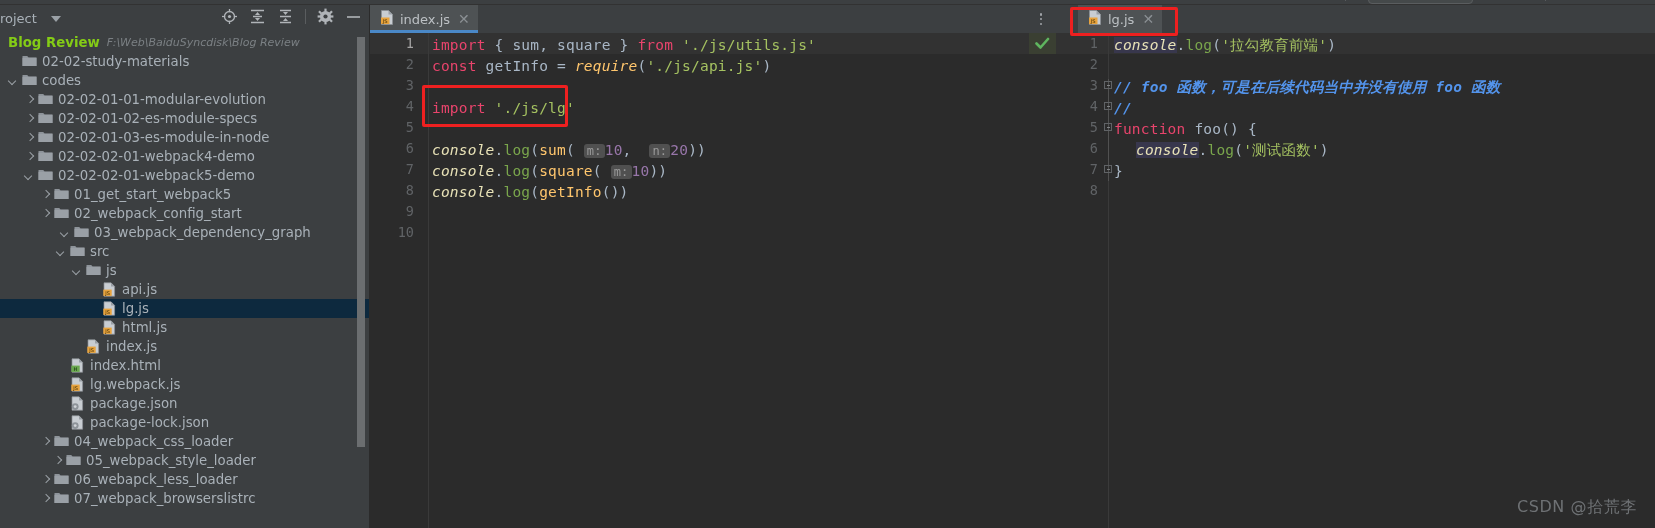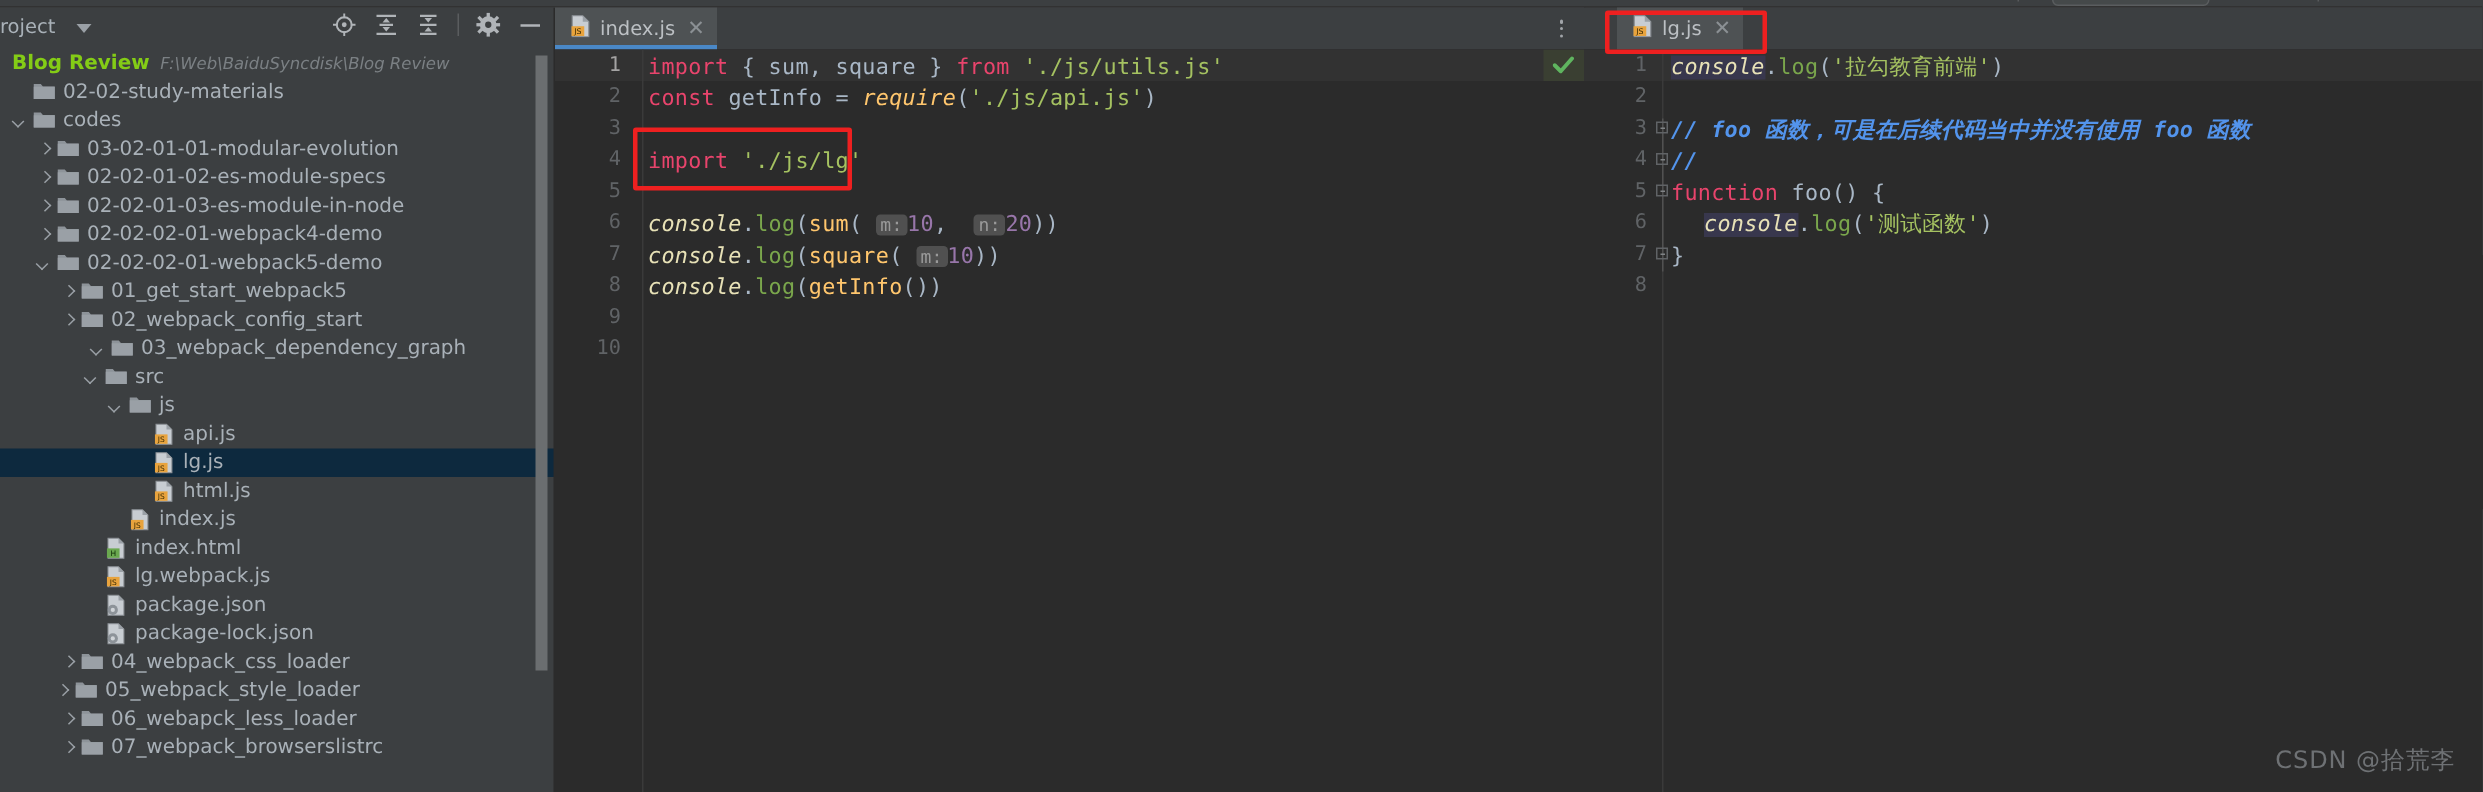--- a/index.html
+++ b/index.html
@@ -271,21 +271,21 @@
                   <path d="M0.5 3.8 H14.5 V12 H0.5 Z" fill="#9aa0a6"></path>
                 </svg></span>
               <span class="tlabel">codes</span>
             </div>
             <div class="tree-row" style="position: absolute; left: 0px; right: 0px; top: 57px; padding-left: 24px;">
               <span class="tw right"></span>
               <span class="ficon"><svg width="15" height="13" viewBox="0 0 15 13">
                   <path d="M0.5 2 H5.2 L6.6 3.6 H14.5 V12 H0.5 Z" fill="#8d9399"></path>
                   <path d="M0.5 3.8 H14.5 V12 H0.5 Z" fill="#9aa0a6"></path>
                 </svg></span>
-              <span class="tlabel">03-02-01-01-modular-evolution</span>
+              <span class="tlabel">02-02-01-01-modular-evolution</span>
             </div>
             <div class="tree-row" style="position: absolute; left: 0px; right: 0px; top: 76px; padding-left: 24px;">
               <span class="tw right"></span>
               <span class="ficon"><svg width="15" height="13" viewBox="0 0 15 13">
                   <path d="M0.5 2 H5.2 L6.6 3.6 H14.5 V12 H0.5 Z" fill="#8d9399"></path>
                   <path d="M0.5 3.8 H14.5 V12 H0.5 Z" fill="#9aa0a6"></path>
                 </svg></span>
               <span class="tlabel">02-02-01-02-es-module-specs</span>
             </div>
             <div class="tree-row" style="position: absolute; left: 0px; right: 0px; top: 95px; padding-left: 24px;">
@@ -433,21 +433,21 @@
               <span class="tlabel">package-lock.json</span>
             </div>
             <div class="tree-row" style="position: absolute; left: 0px; right: 0px; top: 399px; padding-left: 40px;">
               <span class="tw right"></span>
               <span class="ficon"><svg width="15" height="13" viewBox="0 0 15 13">
                   <path d="M0.5 2 H5.2 L6.6 3.6 H14.5 V12 H0.5 Z" fill="#8d9399"></path>
                   <path d="M0.5 3.8 H14.5 V12 H0.5 Z" fill="#9aa0a6"></path>
                 </svg></span>
               <span class="tlabel">04_webpack_css_loader</span>
             </div>
-            <div class="tree-row" style="position: absolute; left: 0px; right: 0px; top: 418px; padding-left: 36px;">
+            <div class="tree-row" style="position: absolute; left: 0px; right: 0px; top: 418px; padding-left: 52px;">
               <span class="tw right"></span>
               <span class="ficon"><svg width="15" height="13" viewBox="0 0 15 13">
                   <path d="M0.5 2 H5.2 L6.6 3.6 H14.5 V12 H0.5 Z" fill="#8d9399"></path>
                   <path d="M0.5 3.8 H14.5 V12 H0.5 Z" fill="#9aa0a6"></path>
                 </svg></span>
               <span class="tlabel">05_webpack_style_loader</span>
             </div>
             <div class="tree-row" style="position: absolute; left: 0px; right: 0px; top: 437px; padding-left: 40px;">
               <span class="tw right"></span>
               <span class="ficon"><svg width="15" height="13" viewBox="0 0 15 13">

